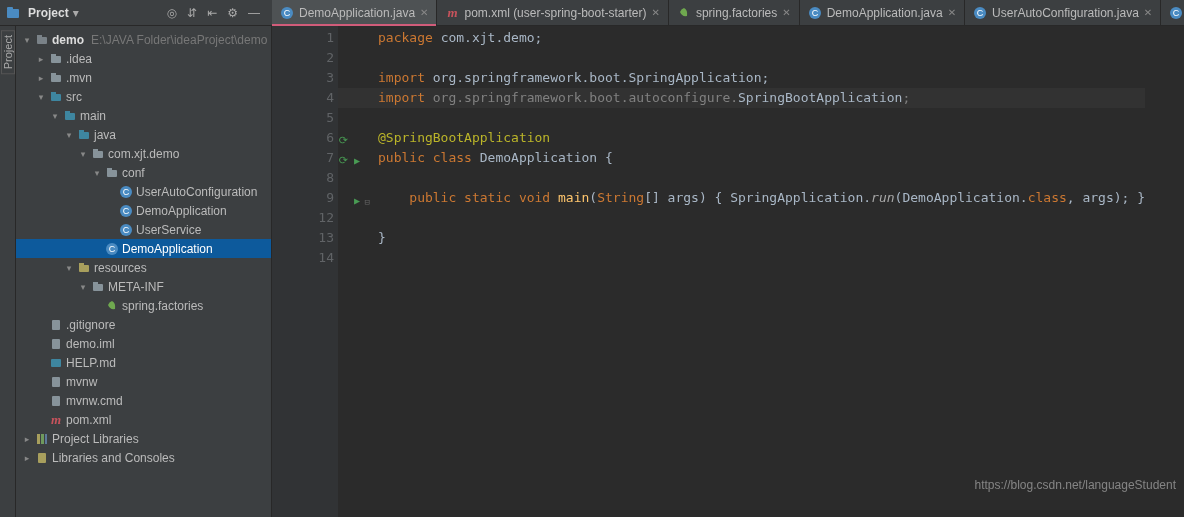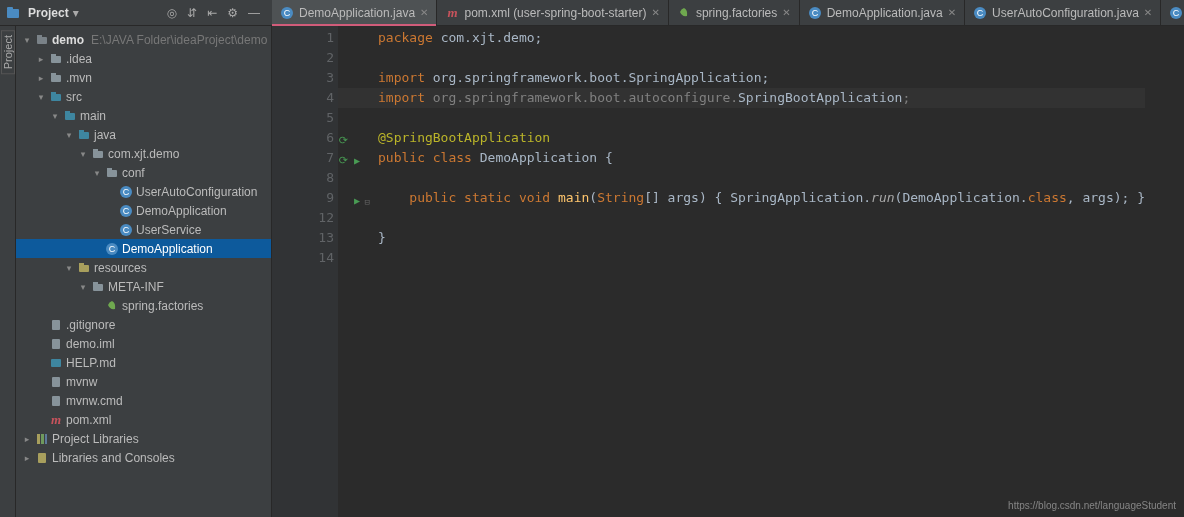--- a/index.html
+++ b/index.html
@@ -30,21 +30,21 @@
 .gutter .run { position:absolute; right:-26px; color:#499c54; font-size:10px; top:3px; }
 .gutter .runbig { position:absolute; right:-14px; color:#499c54; font-size:11px; top:3px; }
 .fold { position:absolute; right:-36px; color:#666; font-size:9px; top:4px; }
 .code { padding:2px 0 0 40px; color:#a9b7c6; }
 .code div { height:20px; white-space:pre; }
 .hl { background:#323232; display:block; margin-left:-40px; padding-left:40px; }
 .kw { color:#cc7832; }
 .ann { color:#bbb529; }
 .run-it { font-style:italic; color:#a8a8a8; }
 .unused { color:#808080; }
-.watermark { position:absolute; right:8px; bottom:6px; color:#aaa; font-size:10px; opacity:.7; font-family:Arial; }
+.watermark { position:absolute; right:8px; bottom:25px; color:#aaa; font-size:12px; opacity:.7; font-family:Arial; }
 svg { flex-shrink:0; }
 </style>
 </head>
 <body>
 
 <div class="sidebar-tab">
   <span class="lbl">Project</span>
 </div>
 
 <div class="topbar">

